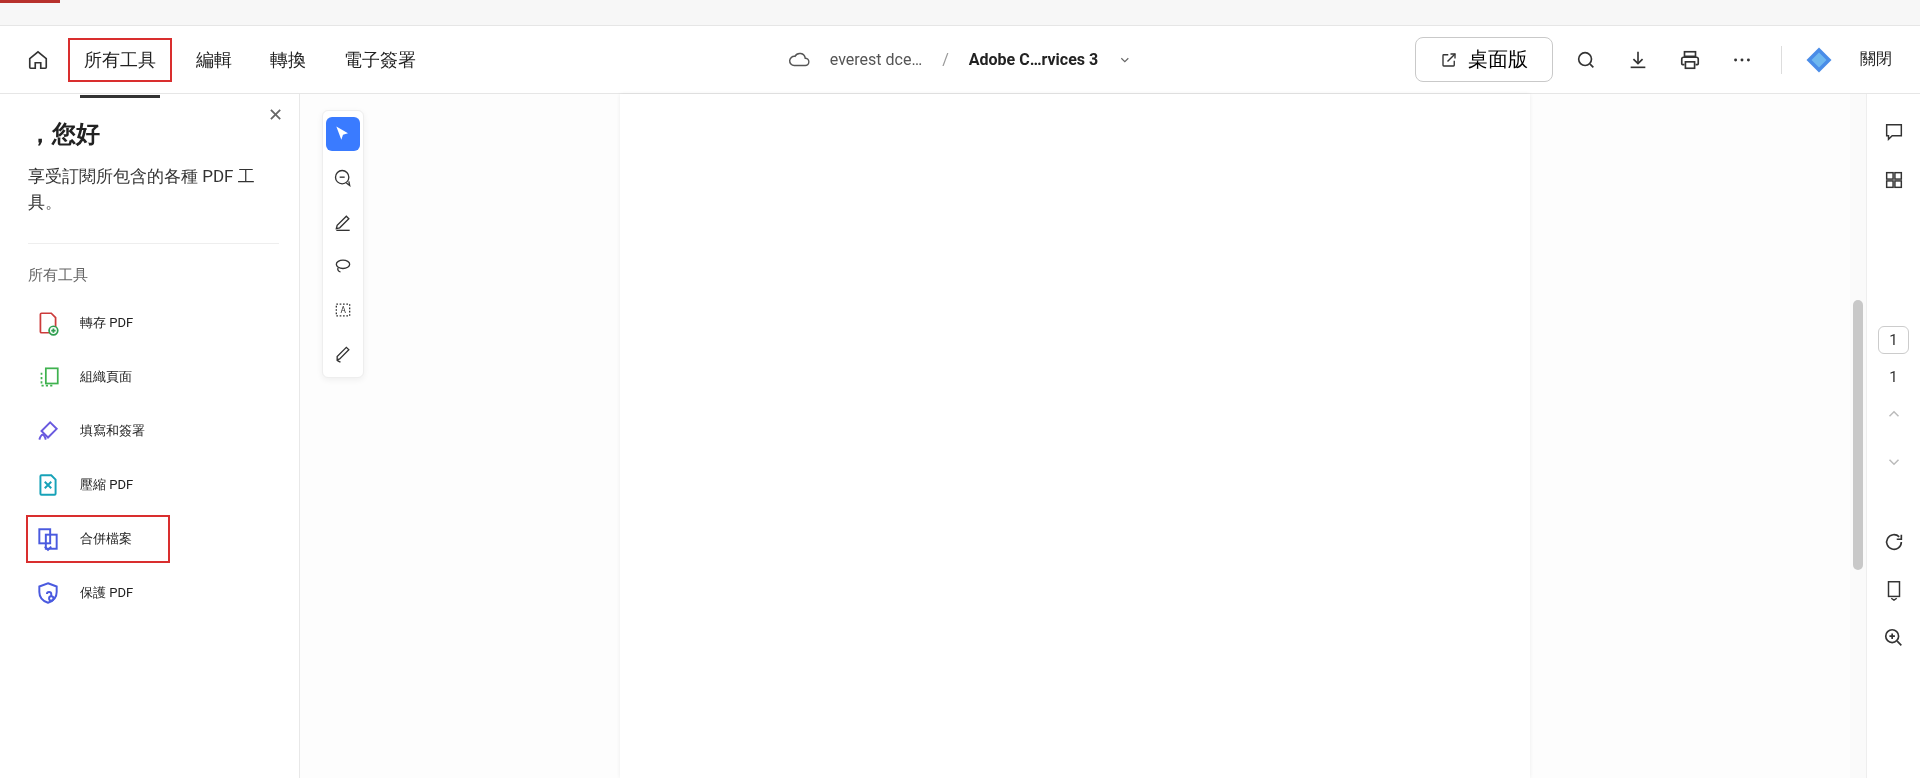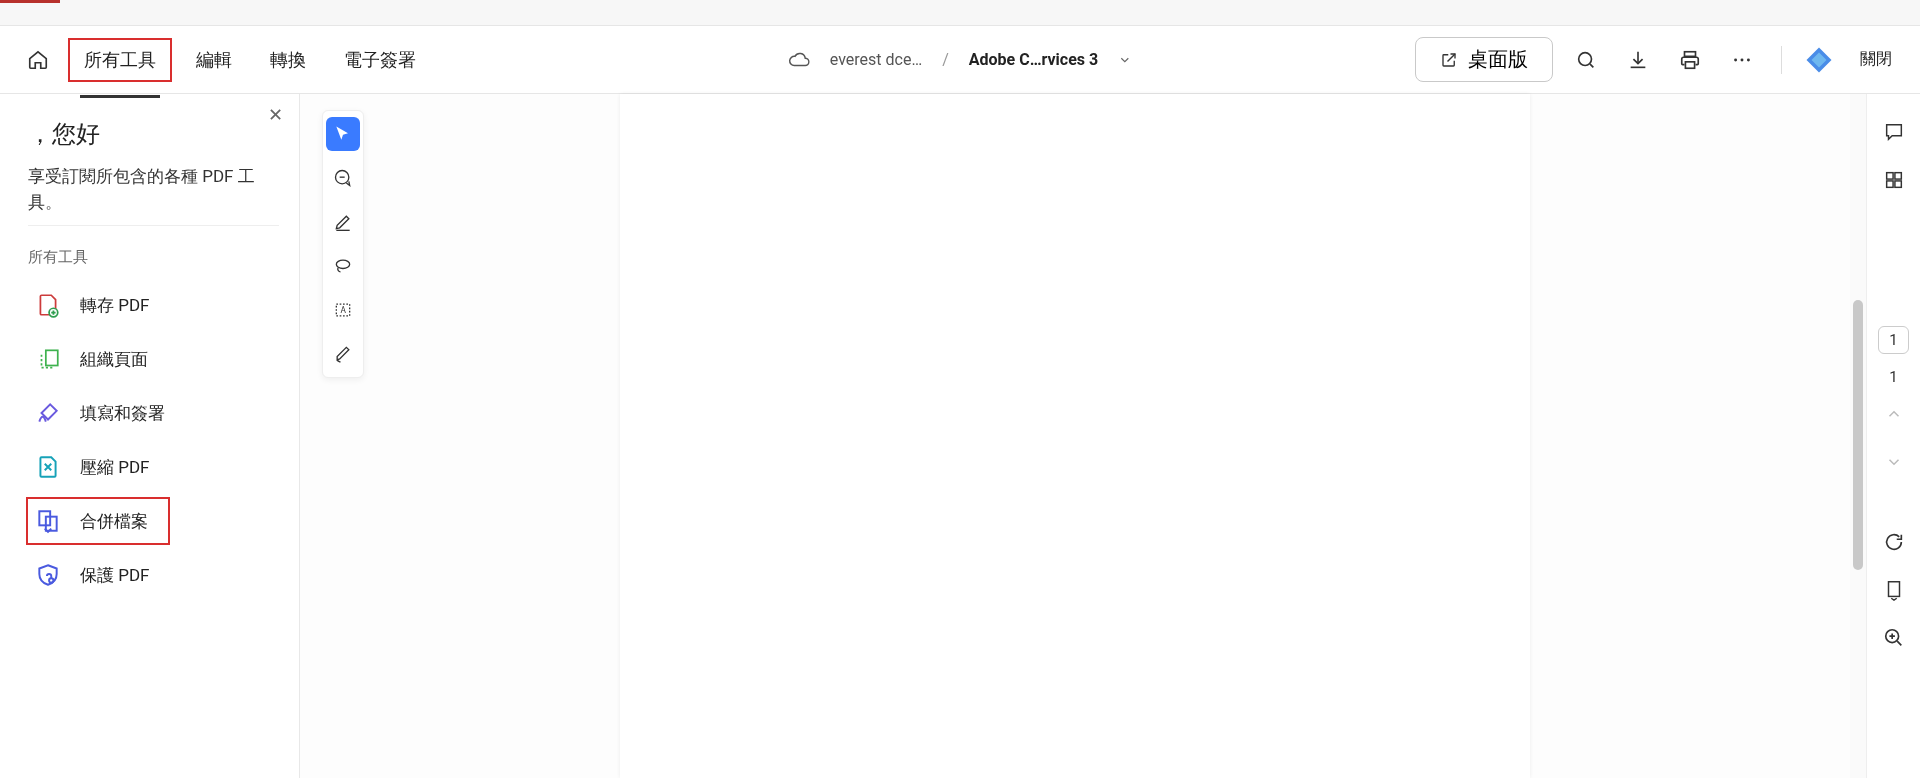--- a/index.html
+++ b/index.html
@@ -20,25 +20,25 @@
   .desktop-btn { display:flex; align-items:center; gap:10px; border:1px solid #c9c9c9; border-radius:8px; padding:8px 24px; font-size:20px; cursor:pointer; background:#fff;}
   .icon-btn { width:38px; height:38px; display:flex; align-items:center; justify-content:center; cursor:pointer; color:#333; }
   .avatar-wrap { width:34px; height:34px; display:flex; align-items:center; justify-content:center; }
   .close-btn { padding:6px 10px; font-size:16px; cursor:pointer; }
   .vdiv { width:1px; height:28px; background:#ddd; margin:0 6px; }
 
   
   .main { display:flex; height: calc(778px - 26px - 68px); }
   .sidebar { width:300px; border-right:1px solid #e8e8e8; padding:24px 20px 20px 28px; position:relative; overflow:hidden; }
   .sidebar .close-x { position:absolute; top:10px; right:16px; font-size:18px; color:#666; cursor:pointer; }
-  .greet { font-size:24px; font-weight:400; margin-bottom:14px; }
-  .blurb { font-size:17px; color:#333; line-height:1.5; padding-bottom:10px; border-bottom:1px solid #eee; }
+  .greet { font-size:24px; font-weight:700; margin-bottom:14px; }
+  .blurb { font-size:17px; color:#333; line-height:1.5; padding-bottom:28px; border-bottom:1px solid #eee; }
   .section-title { margin-top:22px; font-size:15px; color:#666; }
   .tool-list { margin-top:16px; display:flex; flex-direction:column; gap:10px; }
-  .tool-item { display:flex; align-items:center; gap:18px; padding:8px 6px; border-radius:6px; cursor:pointer; font-size:17px; }
+  .tool-item { display:flex; align-items:center; gap:18px; padding:8px 6px; border-radius:6px; cursor:pointer; font-size:13px; }
   .tool-item .ti-icon { width:28px; height:28px; display:flex; align-items:center; justify-content:center; }
   .tool-item.highlight { outline:2px solid #d92e2e; border-radius:0; width:140px; }
 
   
   .canvas-wrap { flex:1; display:flex; background:#fdfdfd; position:relative; }
   .floating-tools { position:absolute; left:22px; top:16px; width:42px; background:#fff; border:1px solid #eee; border-radius:6px; box-shadow:0 2px 6px rgba(0,0,0,0.06); display:flex; flex-direction:column; align-items:center; padding:6px 0; gap:10px; }
   .ft-btn { width:34px; height:34px; display:flex; align-items:center; justify-content:center; cursor:pointer; border-radius:6px; color:#333;}
   .ft-btn.active { background:#3a7bff; color:#fff; }
   .page { margin:0 auto; margin-top:0; width:910px; height:100%; background:#fff; box-shadow:0 0 4px rgba(0,0,0,0.07); }
   .vscroll { width:16px; background:#fafafa; position:relative; }

